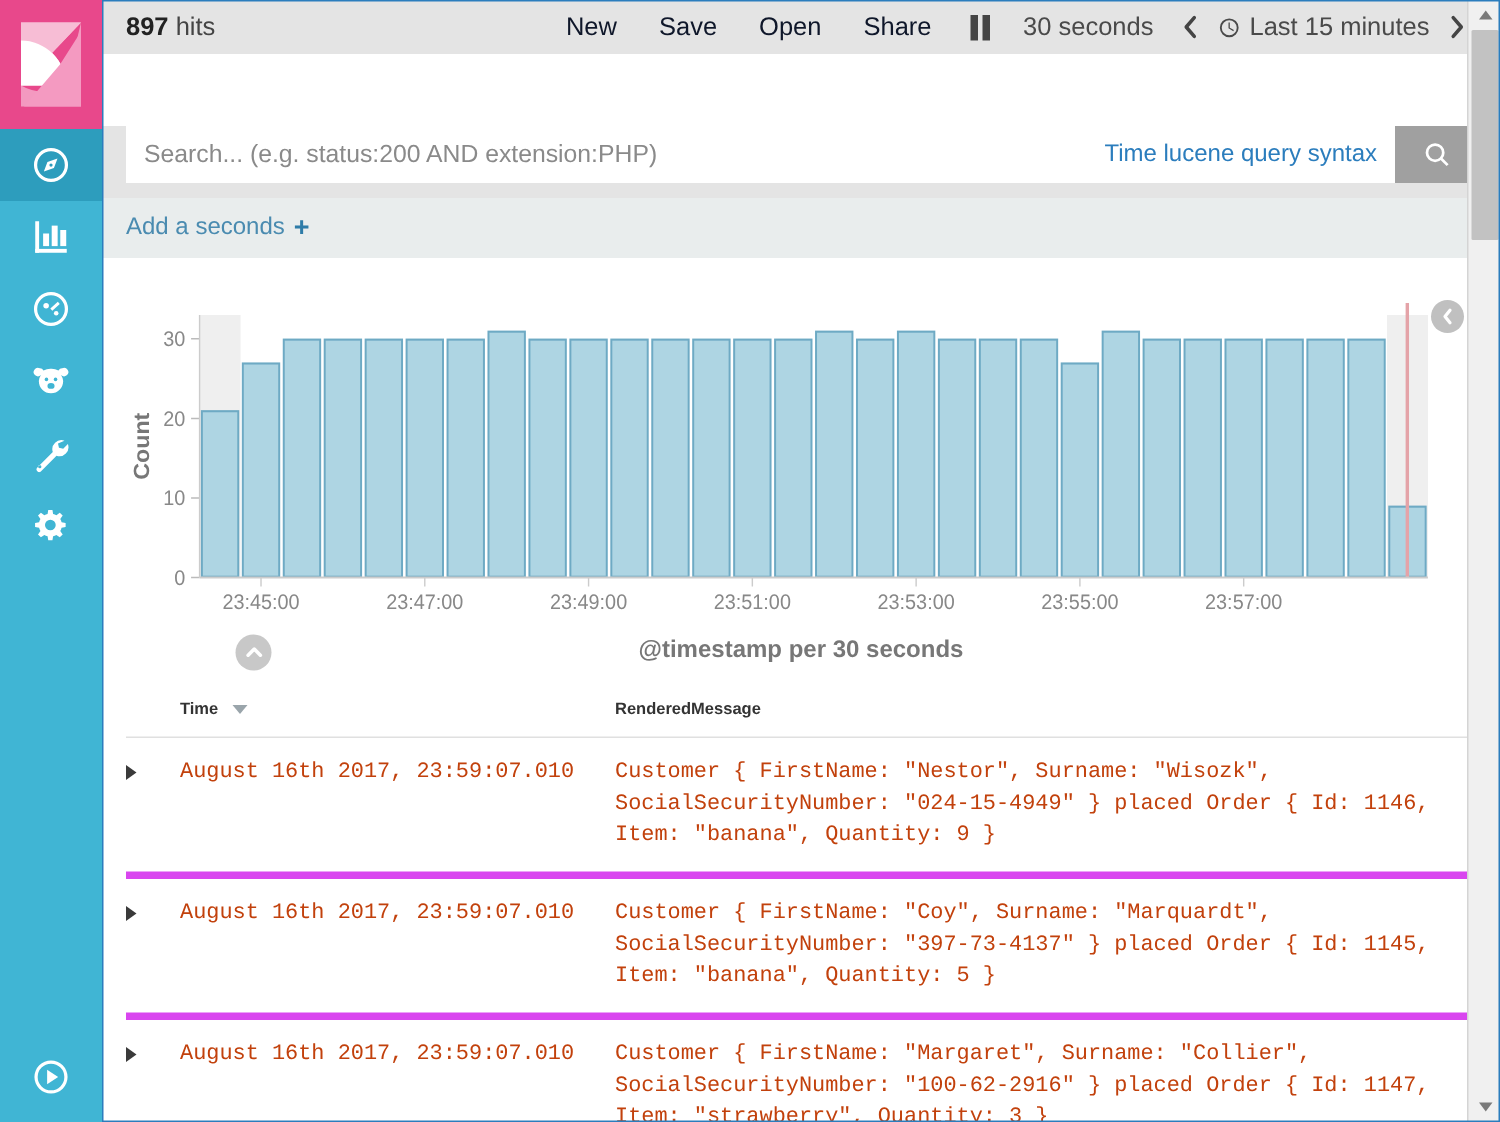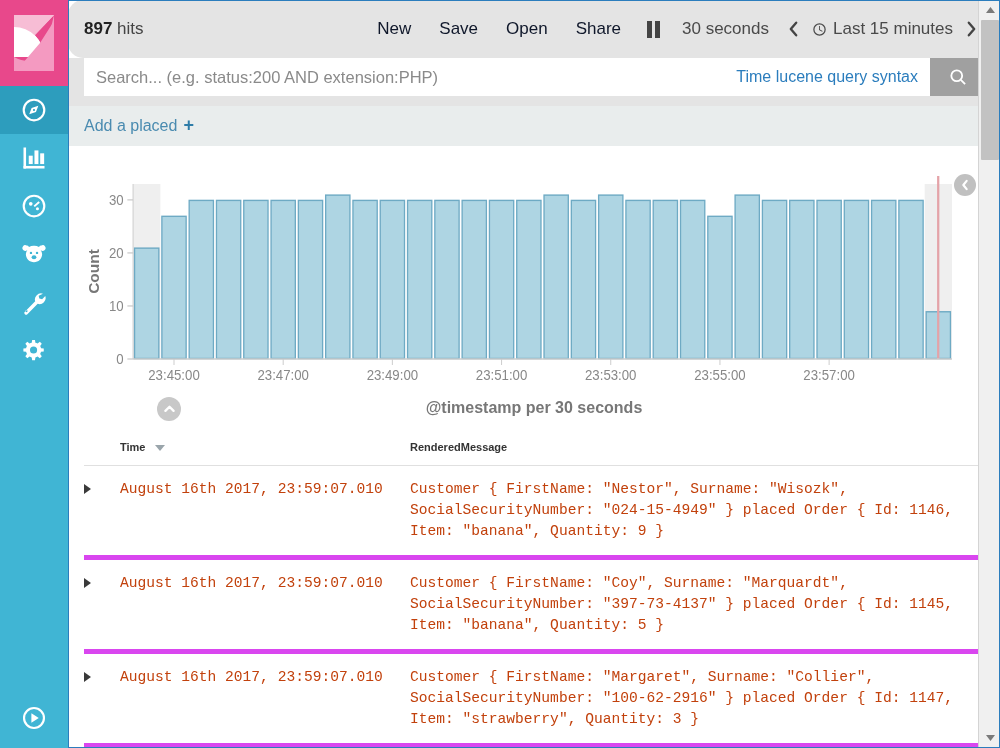--- a/index.html
+++ b/index.html
@@ -36,24 +36,23 @@
   .nav-bottom svg { width: 26px; height: 26px; fill: #fff; }
 
   
   .main {
     flex: 1 1 auto; height: 748px; position: relative;
     background: #fff; overflow: hidden;
   }
 
   
   .topbar {
-    height: 58px; background: #e4e4e4;
+    height: 36px; background: #e4e4e4;
     display: flex; align-items: center; padding: 0 14px 0 16px;
     position: relative;
-    border-radius: 15px;
   }
   .hits { font-size: 17px; color: #444; white-space: nowrap; }
   .hits b { font-weight: bold; color: #222; }
   .topnav { margin-left: auto; display: flex; align-items: center; gap: 0; }
   .topnav a {
     font-size: 17px; color: #0f172a; text-decoration: none;
     padding: 0 14px; cursor: pointer; white-space: nowrap;
   }
   .pause-btn {
     display: inline-flex; gap: 3px; padding: 0 12px; cursor: pointer; align-items: center;
@@ -65,21 +64,21 @@
   .timepick {
     font-size: 17px; color: #4a4a4a; display: flex; align-items: center; gap: 6px;
     padding: 0 4px; cursor: pointer; white-space: nowrap;
   }
   .timepick svg { width: 15px; height: 15px; fill: #4a4a4a; }
 
   
   .querybar {
     background: #e4e4e4; padding: 0 14px 10px 16px;
   }
-  .qrow { display: flex; height: 38px; }
+  .qrow { display: flex; height: 38px; margin-top: 48px; }
   .qinput {
     flex: 1 1 auto; background: #fff; border: none; outline: none;
     font-size: 16.5px; color: #888; padding: 0 12px;
     font-family: "Liberation Sans", sans-serif;
   }
   .qinput::placeholder { color: #8a8a8a; opacity: 1; }
   .qhint {
     background: #fff; display: flex; align-items: center; padding: 0 12px;
     font-size: 16px; color: #2b7dbd; cursor: pointer; white-space: nowrap;
   }
@@ -299,21 +298,21 @@
           <svg viewBox="0 0 24 24">
             <circle cx="10.5" cy="10.5" r="6.5"></circle>
             <line x1="15.4" y1="15.4" x2="20.5" y2="20.5"></line>
           </svg>
         </button>
       </div>
     </div>
 
     <div class="filterbar">
       <span class="addfilter">
-        <span>Add a placed</span>
+        <span>Add a seconds</span>
         <span class="plus">+</span>
       </span>
     </div>
 
     <div class="charthead">
     </div>
 
     <div class="chartwrap">
       <svg class="chart-svg" viewBox="0 0 956 225" preserveAspectRatio="none">
         <g id="chart-g">

